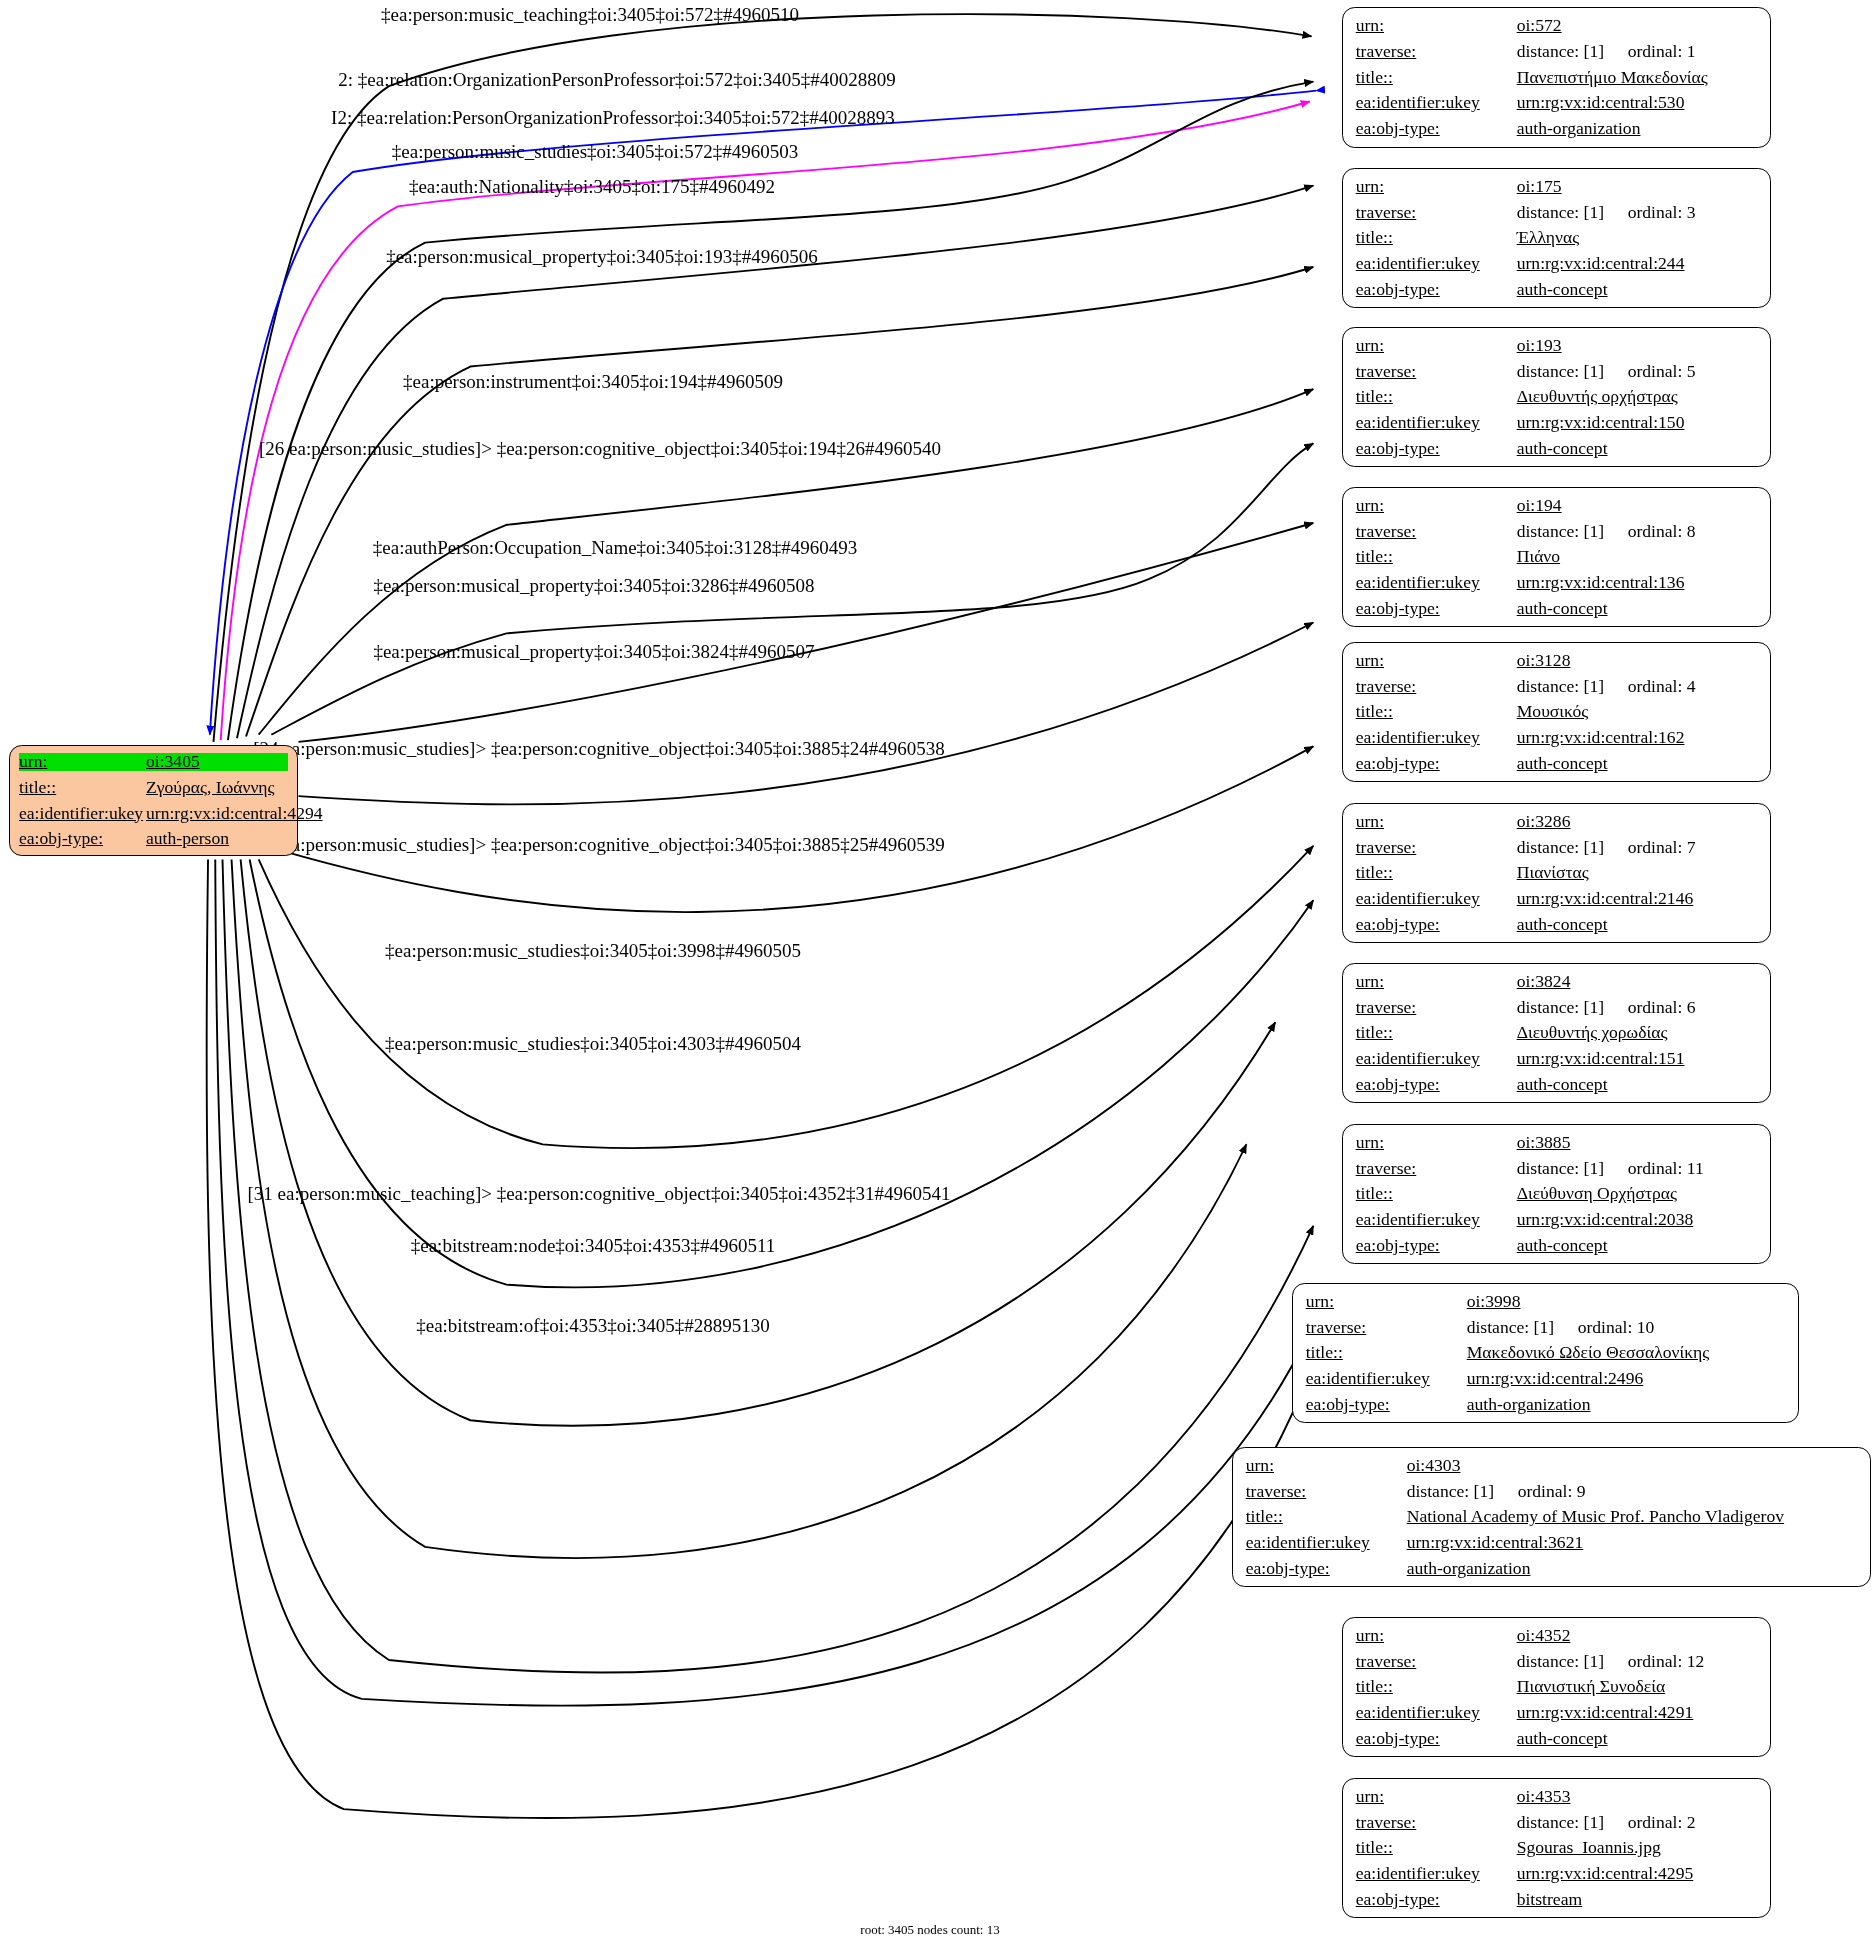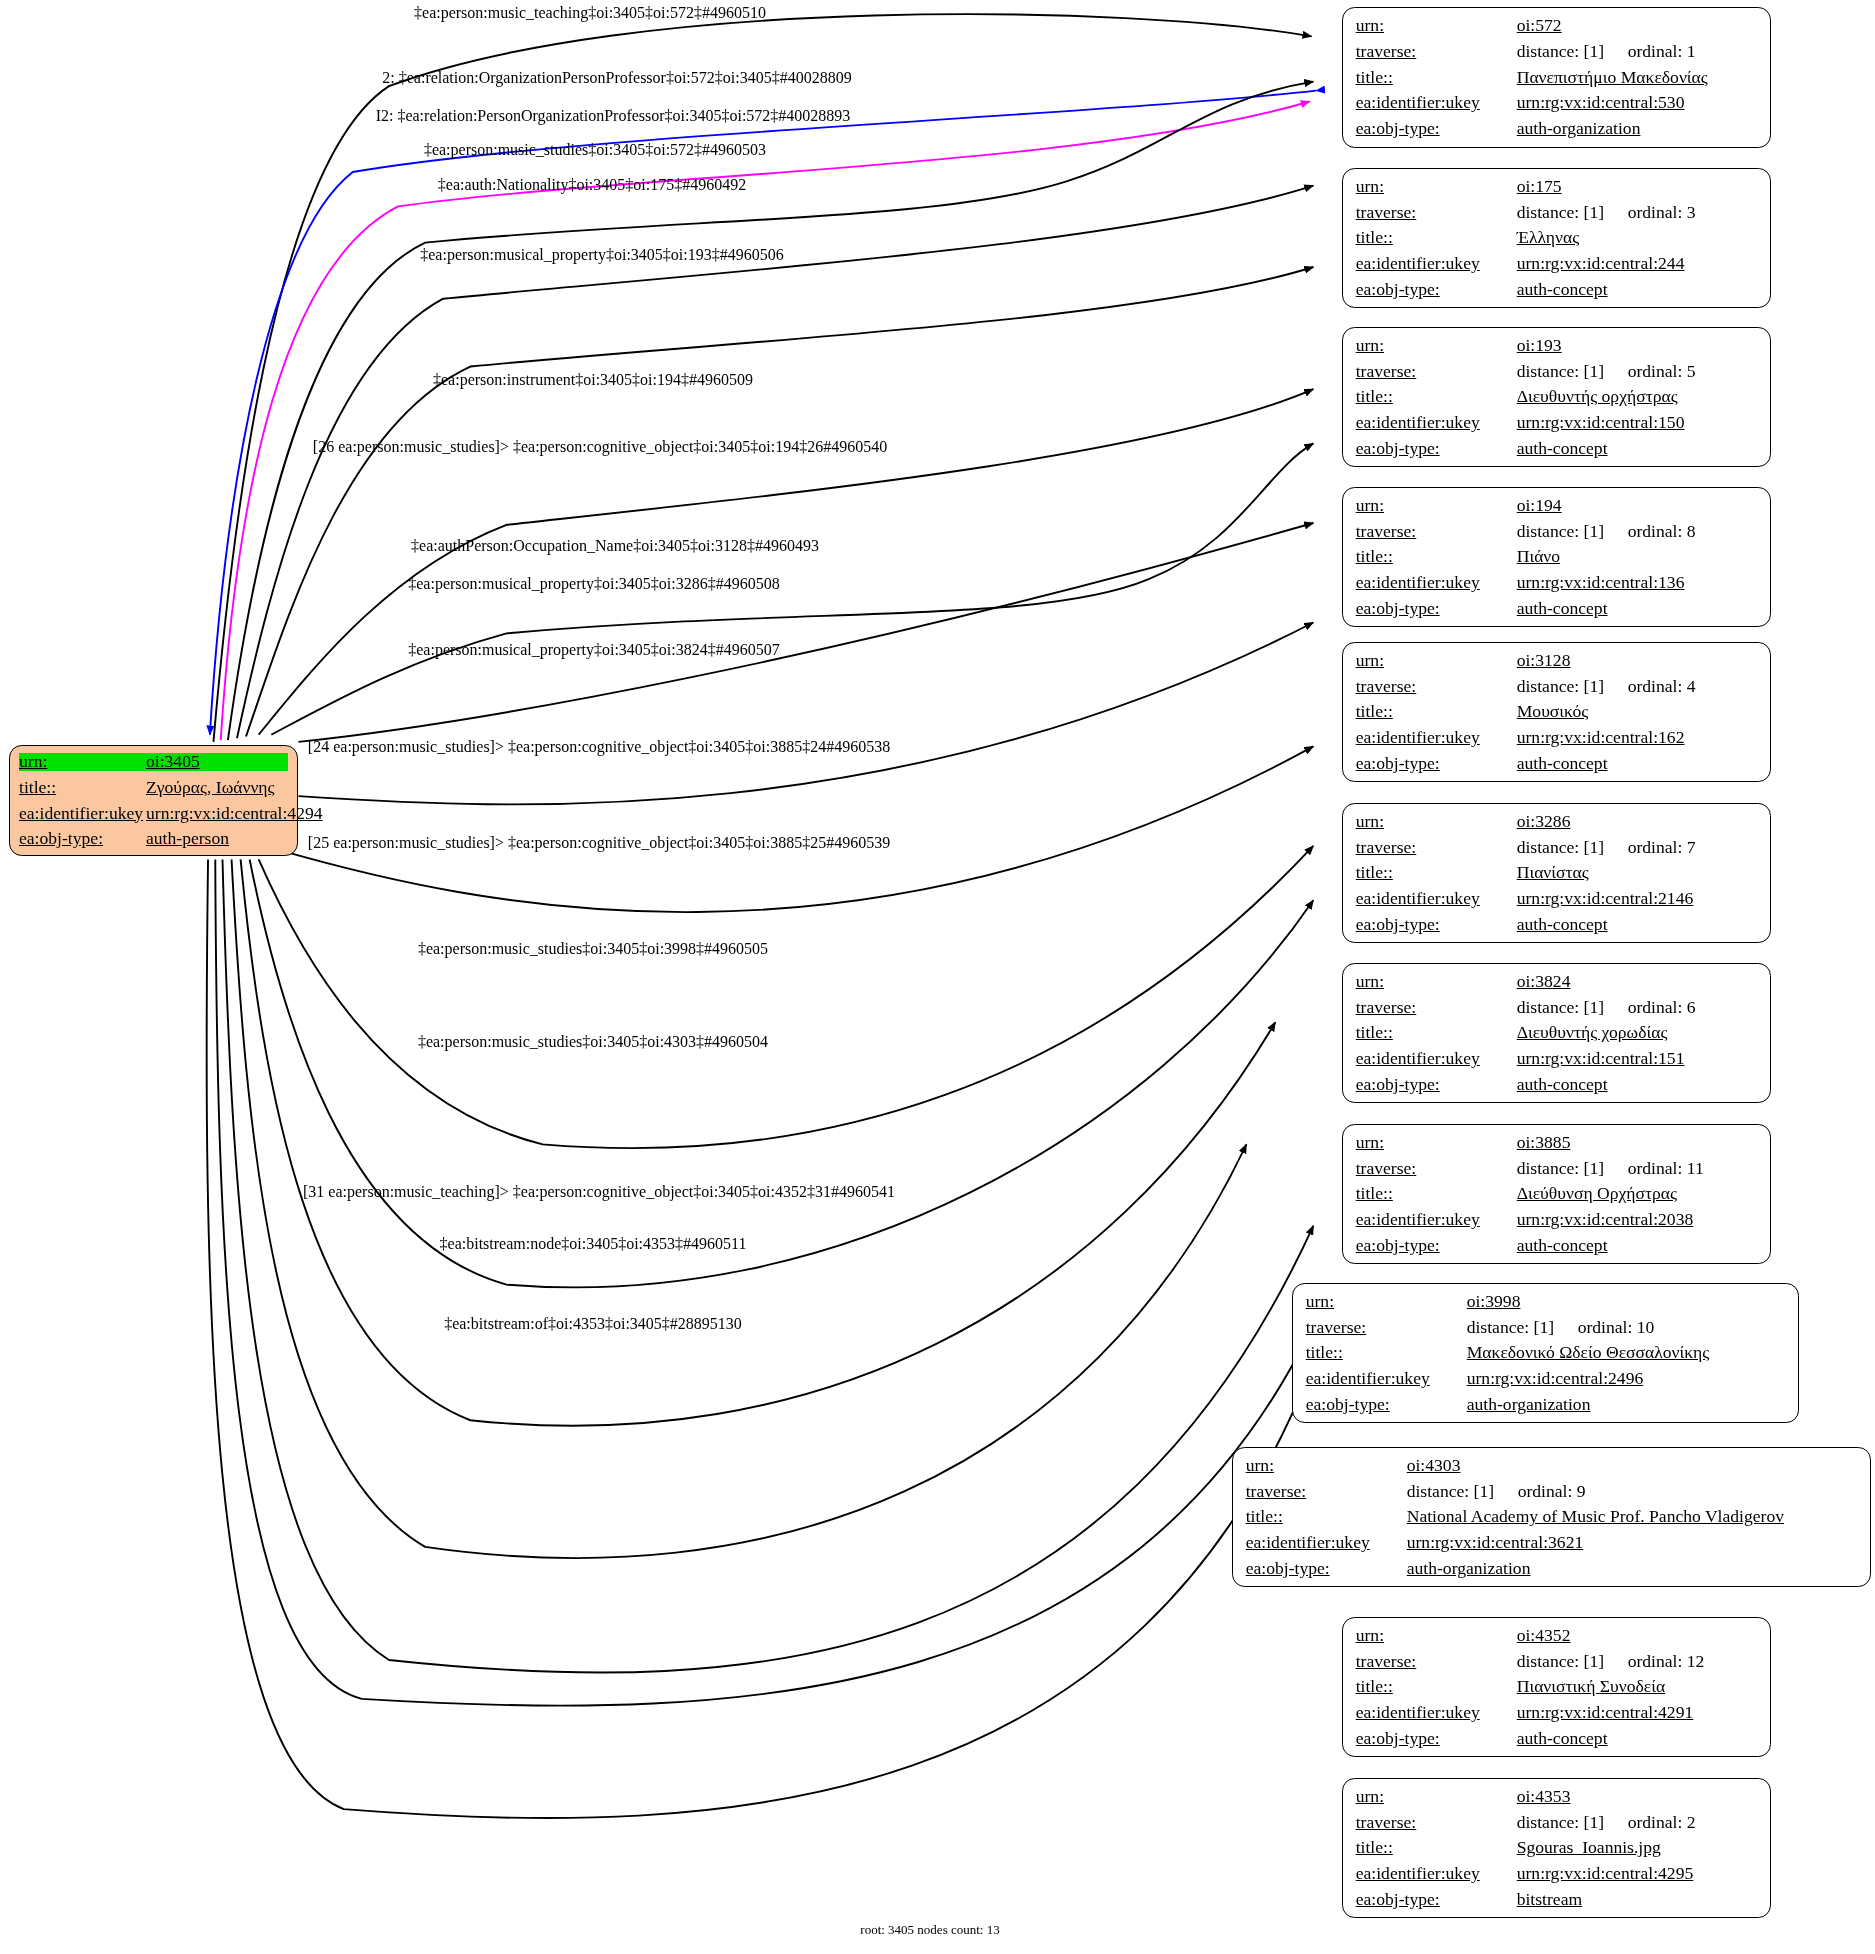--- a/index.html
+++ b/index.html
@@ -31,21 +31,21 @@
   .node.wide .k{width:161px;}
   .node.root .k{width:127px;}
   .node.root .v{}
   .row.hlrow .k,.row.hlrow .v{background:#00e000;}
   .trav-d{display:inline-block;}
   .trav-o{display:inline-block;margin-left:23.5px;}
 
   
   .elabel{
     position:absolute;
-    font-size:16px;
+    font-size:19px;
     white-space:nowrap;
     background:transparent;
     line-height:1;
   }
   .elabel.c{transform:translateX(-50%);}
 
   
   .footer{
     position:absolute;
     font-size:13px;

